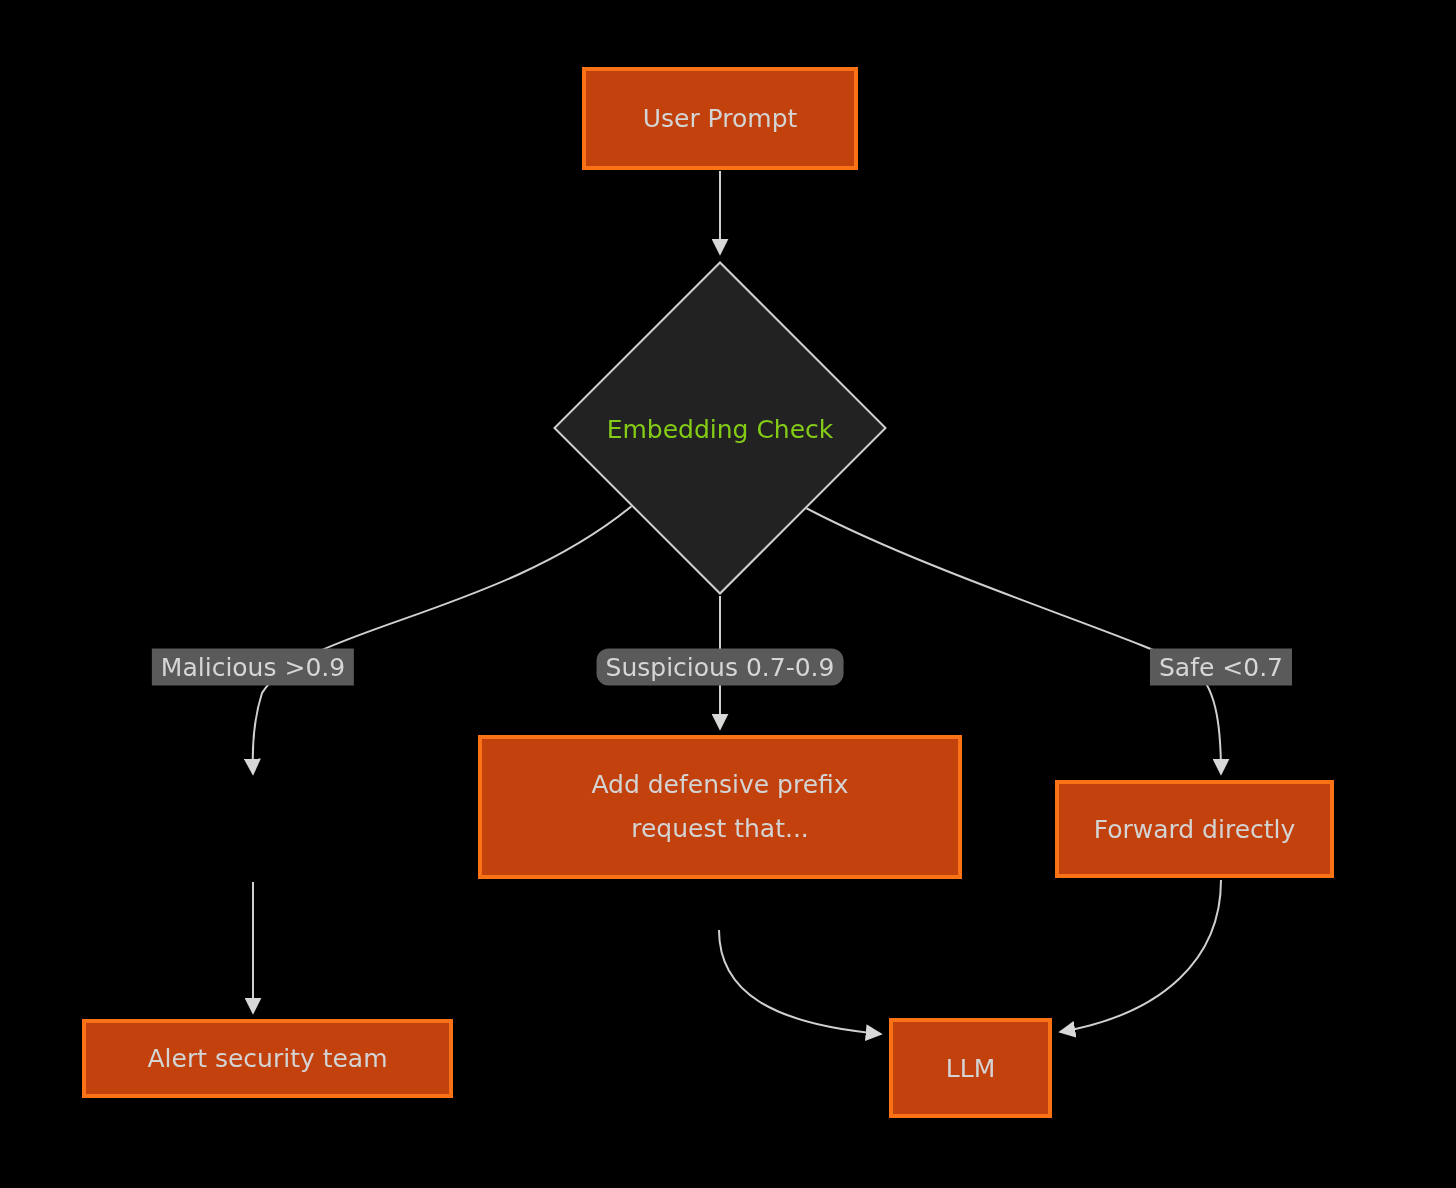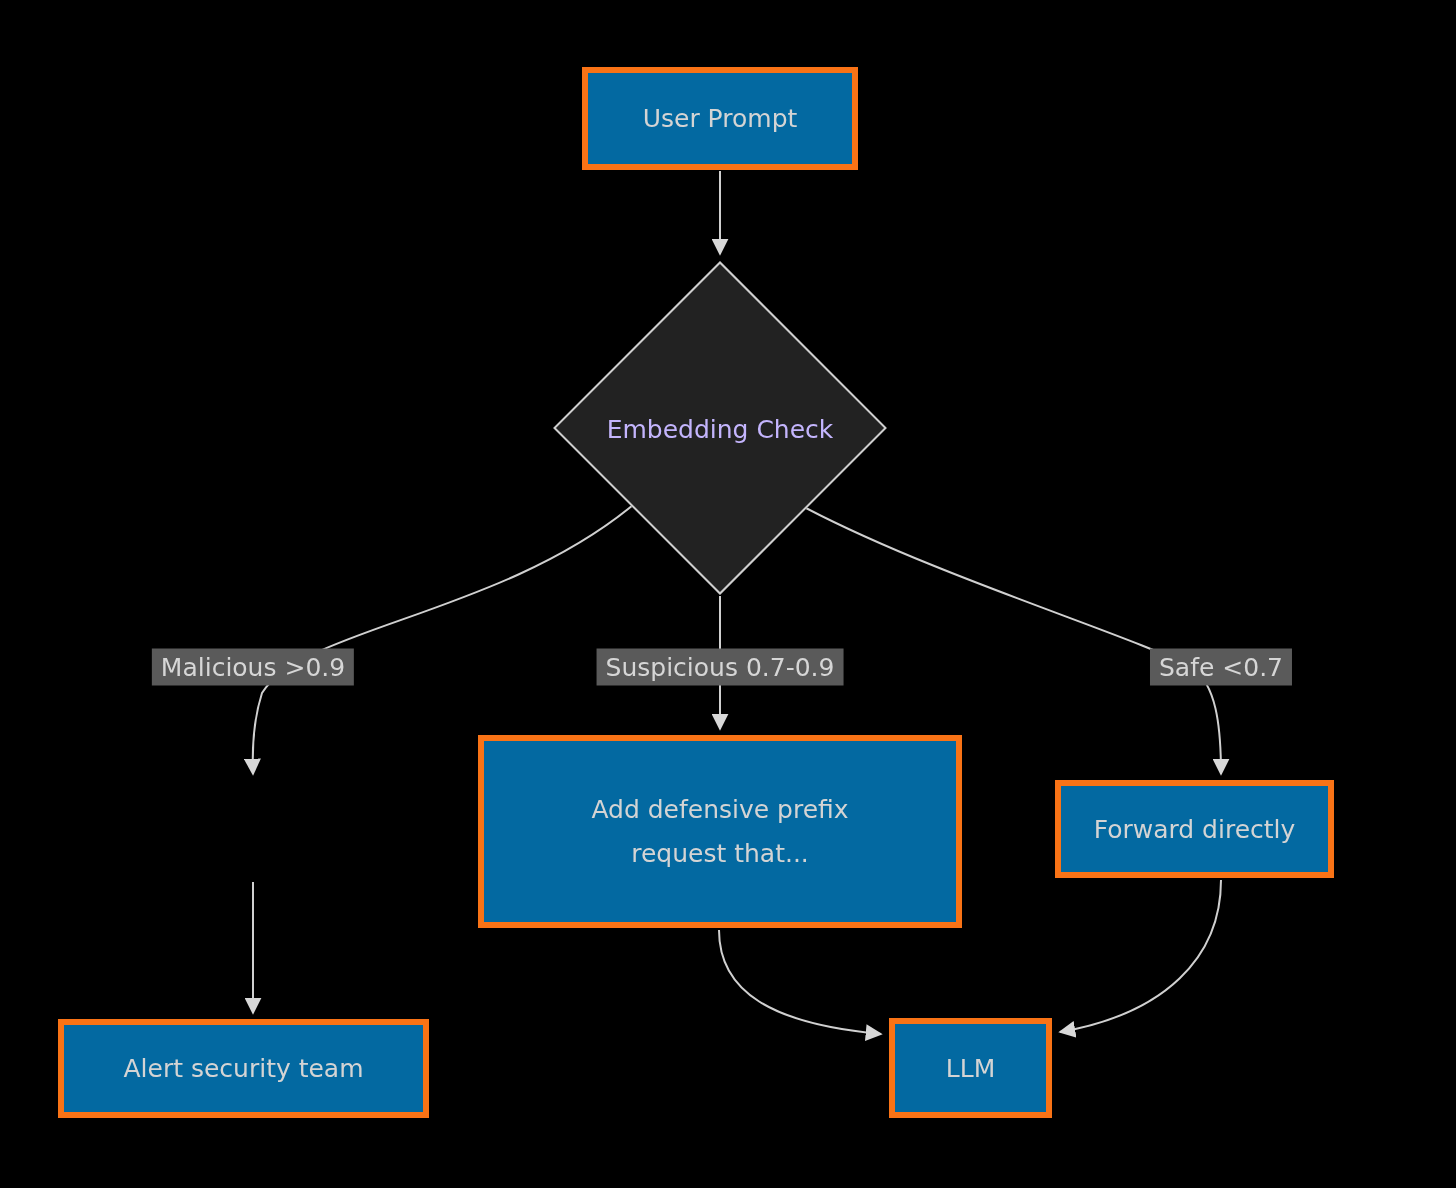--- a/index.html
+++ b/index.html
@@ -22,69 +22,69 @@
     width: 1456px;
     height: 1188px;
   }
   .edge-path {
     fill: none;
     stroke: #d0d0d0;
     stroke-width: 2px;
   }
   .node {
     position: absolute;
-    background: #0369a1;
-    border: 6px solid #f97316;
+    background: #c2410c;
+    border: 4px solid #f97316;
     color: #d4d4d4;
     display: flex;
     align-items: center;
     justify-content: center;
     text-align: center;
     font-size: 25px;
     box-sizing: border-box;
   }
   #n-user-prompt     { left: 582px;  top: 67px;   width: 276px; height: 103px; }
   #n-block-log       { left: 122px;  top: 780px;  width: 263px; height: 100px; }
-  #n-add-prefix      { left: 478px;  top: 735px;  width: 484px; height: 193px; line-height: 44px; }
+  #n-add-prefix      { left: 478px;  top: 735px;  width: 484px; height: 144px; line-height: 44px; }
   #n-forward         { left: 1055px; top: 780px;  width: 279px; height: 98px;  }
-  #n-alert           { left: 58px;   top: 1019px; width: 371px; height: 99px;  }
+  #n-alert           { left: 82px;   top: 1019px; width: 371px; height: 79px;  }
   #n-llm             { left: 889px;  top: 1018px; width: 163px; height: 100px; align-items: center; }
   #n-add-prefix .line { display: block; }
 
   .diamond-shape {
     position: absolute;
     left: 602px;
     top: 310px;
     width: 236px;
     height: 236px;
     background: #222222;
     border: 2px solid #cfcfcf;
     transform: rotate(45deg);
     box-sizing: border-box;
   }
   .diamond-label {
     position: absolute;
     left: 720px;
     top: 429px;
     transform: translate(-50%, -50%);
-    color: #c4b5fd;
+    color: #84cc16;
     font-size: 25px;
     white-space: nowrap;
   }
   .edge-label {
     position: absolute;
     transform: translate(-50%, -50%);
     background: #5a5a5a;
     color: #d6d6d6;
     font-size: 25px;
     padding: 4px 9px;
     white-space: nowrap;
   }
   #lbl-malicious  { left: 253px;  top: 667px; }
-  #lbl-suspicious { left: 720px;  top: 667px; }
+  #lbl-suspicious { left: 720px;  top: 667px; border-radius: 12px; }
   #lbl-safe       { left: 1221px; top: 667px; }
 </style>
 </head>
 <body>
 
 <div class="canvas">
 
   <svg class="edge-layer" viewBox="0 0 1456 1188">
     <defs>
       <marker id="arrow" viewBox="0 0 10 10" refX="9" refY="5" markerWidth="8.5" markerHeight="8.5" orient="auto-start-reverse">

